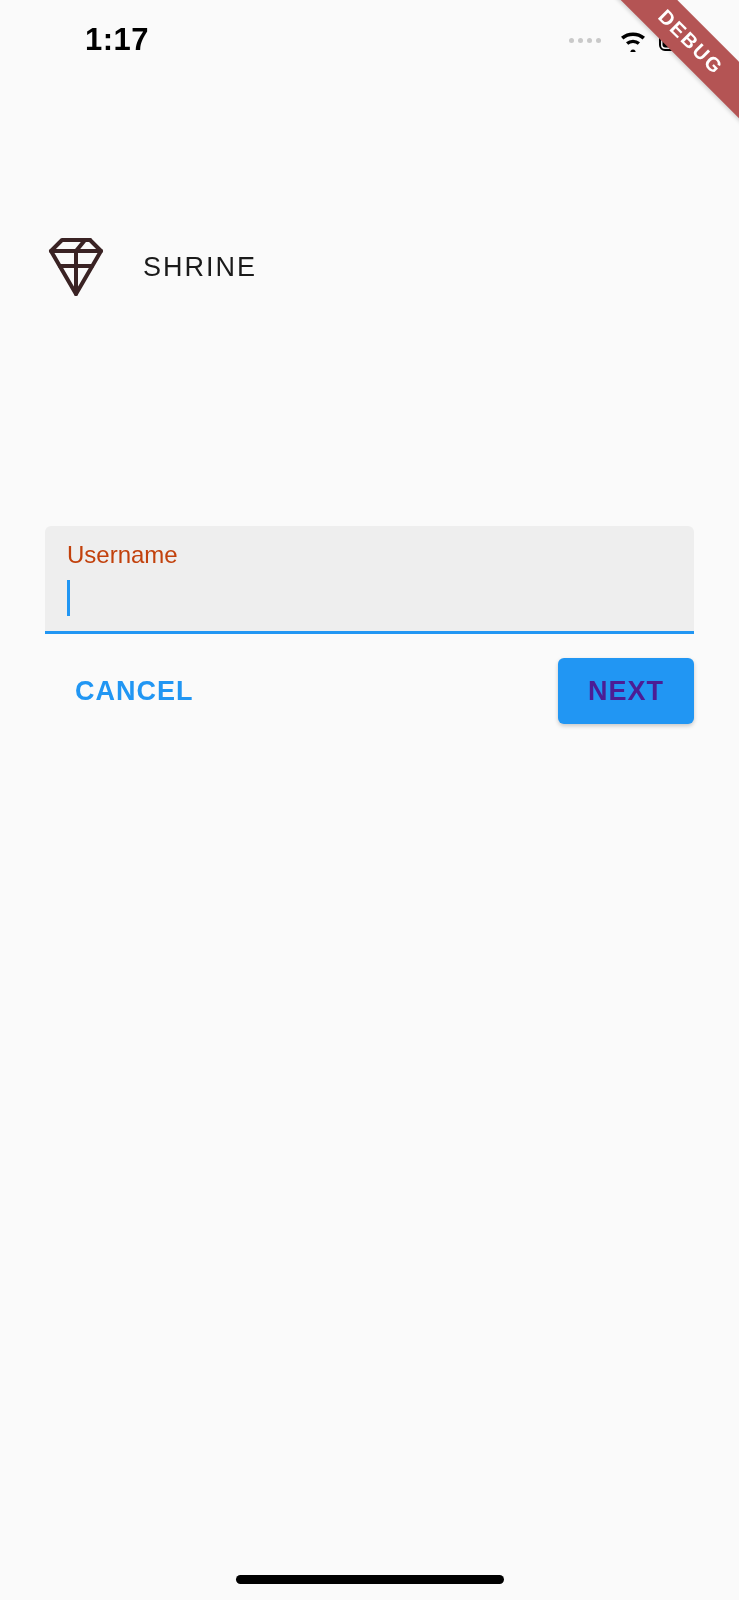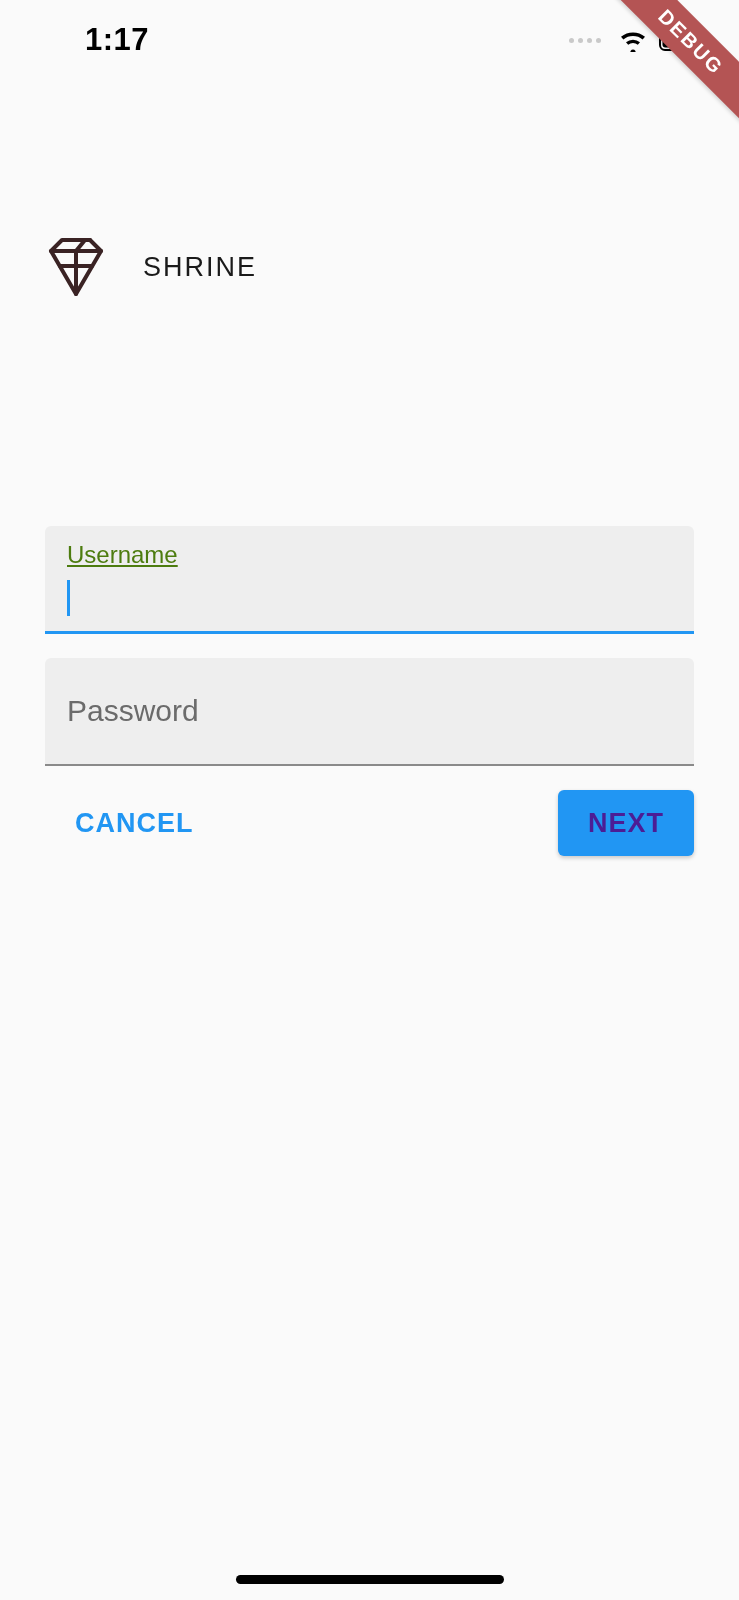--- a/index.html
+++ b/index.html
@@ -100,23 +100,22 @@
     display: flex;
     align-items: center;
   }
   .text-field.focused {
     border-bottom: 3px solid #2196f3;
   }
   .text-field .floating-label {
     position: absolute;
     left: 22px;
     font-size: 24px;
-    color: #4d7c0f;
+    color: #c2410c;
     top: 15px;
-    text-decoration: underline;
   }
   .text-field .placeholder-label {
     font-size: 30px;
     color: #6b6b6b;
   }
   .text-field input {
     border: none;
     background: transparent;
     outline: none;
     font-size: 30px;
@@ -228,23 +227,20 @@
     </div>
     <div class="app-name">SHRINE</div>
   </div>
 
   <div class="text-field focused">
     <span class="floating-label">Username</span>
     <span class="caret"></span>
     <input type="text" value="" style="">
   </div>
 
-  <div class="text-field">
-    <span class="placeholder-label">Password</span>
-  </div>
 
   <div class="button-bar">
     <button class="btn btn-flat">CANCEL</button>
     <button class="btn btn-raised">NEXT</button>
   </div>
 
 </div>
 
 <div class="home-indicator"></div>
 

